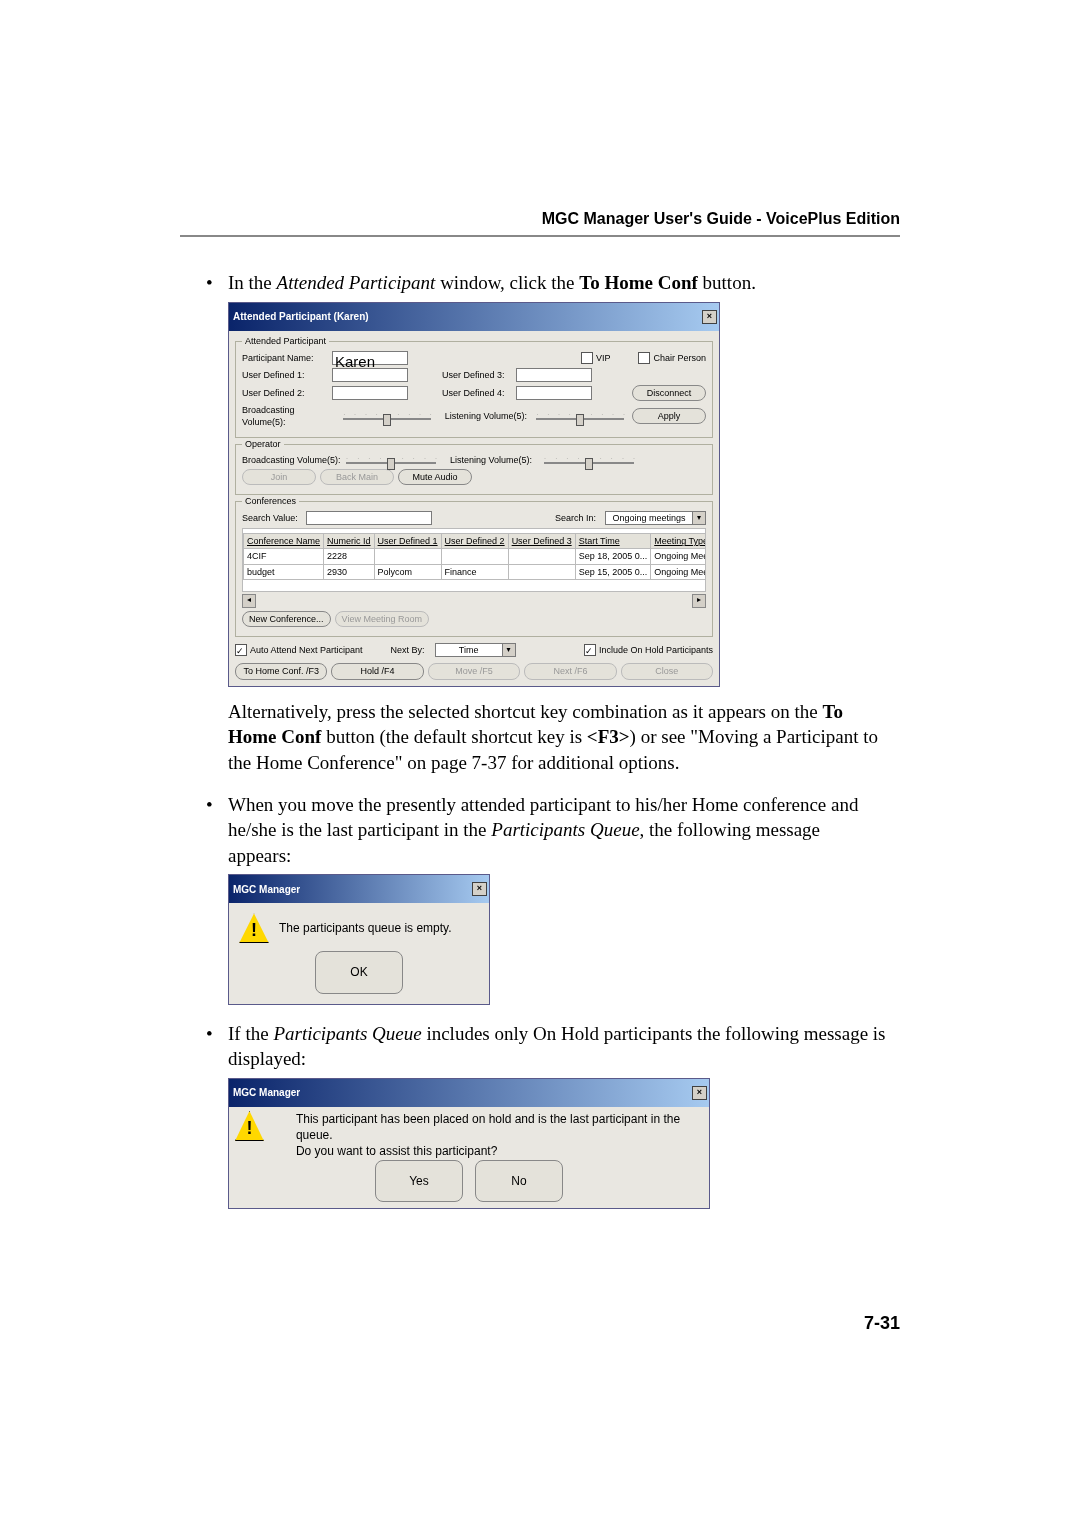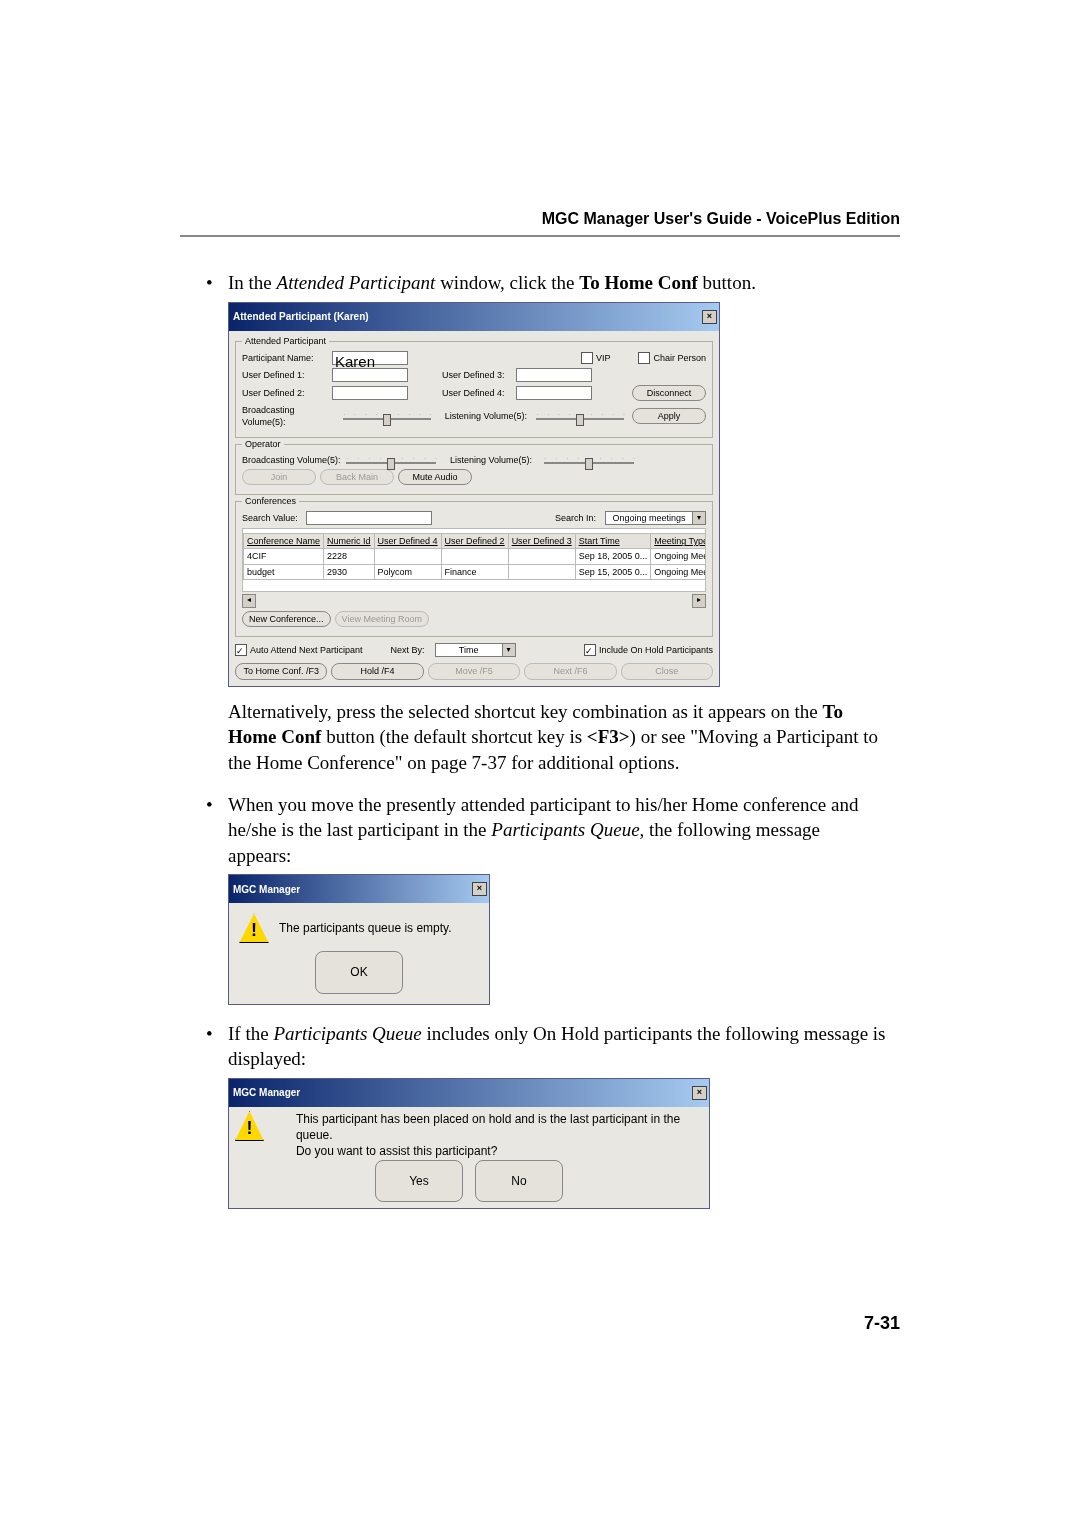--- a/index.html
+++ b/index.html
@@ -348,21 +348,21 @@
                   <div class="val">Ongoing meetings</div>
                   <div class="dd">▾</div>
                 </div>
               </div>
               <div class="tbl-wrap">
                 <table class="conf-table">
                   <thead>
                       <tr>
                     <th>Conference Name</th>
                     <th>Numeric Id</th>
-                    <th>User Defined 4</th>
+                    <th>User Defined 1</th>
                     <th>User Defined 2</th>
                     <th>User Defined 3</th>
                     <th>Start Time</th>
                     <th>Meeting Type</th>
                   </tr>
                     </thead>
                   <tbody>
                     <tr>
                       <td>4CIF</td>
                       <td>2228</td>

